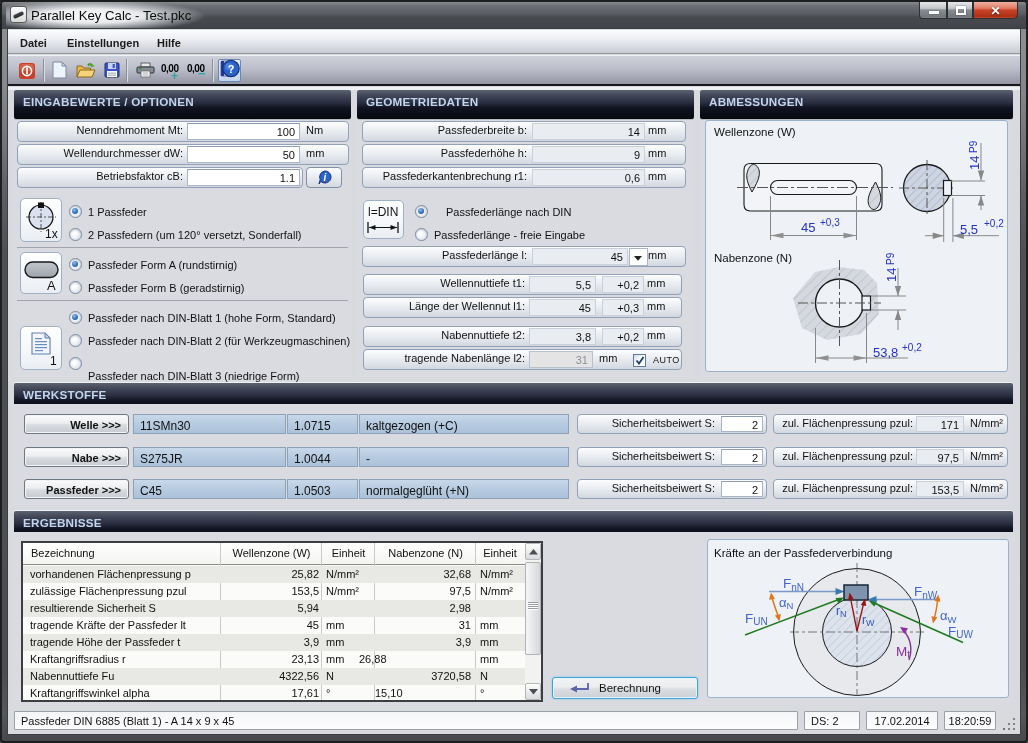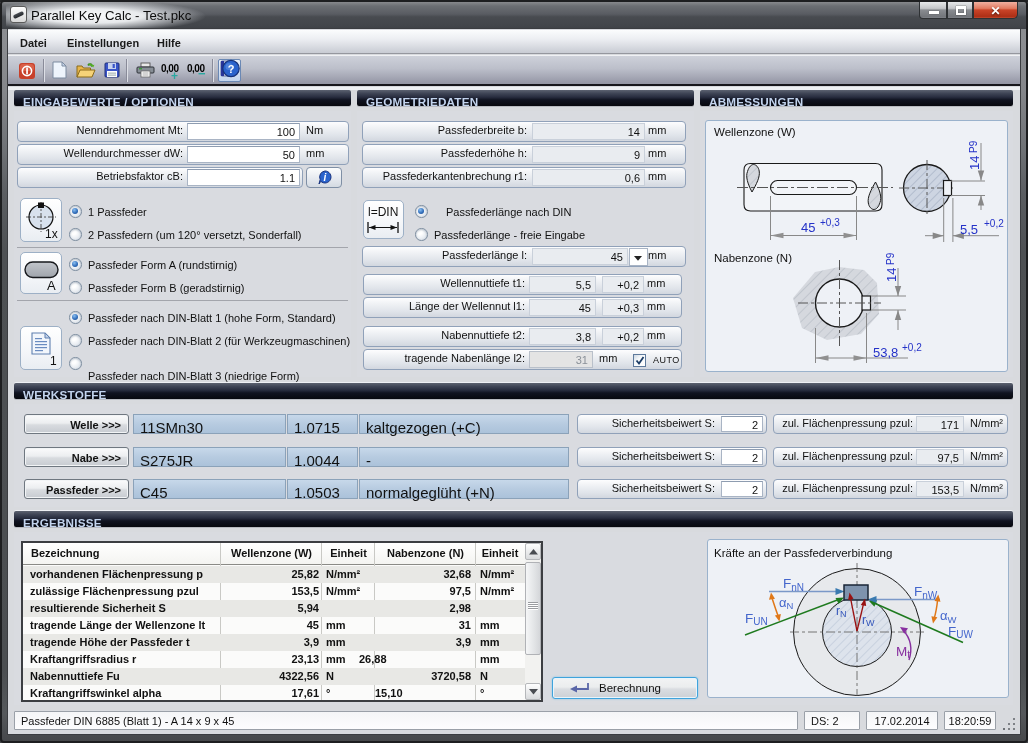--- a/index.html
+++ b/index.html
@@ -27,21 +27,21 @@
 .glyph-max{position:absolute;left:8px;top:4px;width:10px;height:9px;border:2px solid #fff;border-top-width:3px;box-shadow:0 0 1px #222, inset 0 0 1px #222;}
 .glyph-x{position:absolute;left:0;top:2px;width:100%;text-align:center;color:#fff;font-size:12px;font-weight:bold;text-shadow:0 1px 2px rgba(0,0,0,.6);}
 
 #menubar{position:absolute;left:8px;top:30px;width:1012px;height:24px;
 background:linear-gradient(180deg,#fbfcfd 0%,#eceef2 40%,#d7dae0 75%,#c8cbd3 100%);border-bottom:1px solid #95979e;}
 .mitem{position:absolute;top:37px;font-size:11px;color:#1a1a1a;white-space:nowrap;font-weight:bold;}
 #toolbar{position:absolute;left:8px;top:55px;width:1012px;height:31px;
 background:linear-gradient(180deg,#ced1da 0%,#bcbfca 45%,#a2a4b2 80%,#9496a4 100%);border-top:1px solid #f0f1f4;border-bottom:2px solid #17171c;}
 .tsep{position:absolute;top:3px;width:1px;height:23px;background:#898b99;box-shadow:1px 0 0 #dddfe6;}
 
-.shdr{position:absolute;height:16px;border-radius:2px;
+.shdr{position:absolute;height:29px;border-radius:2px;
 background:linear-gradient(180deg,#5c6270 0%,#3e4455 22%,#272c3e 45%,#101320 62%,#07080e 100%);
 box-shadow:0 -1px 0 #eef0f4, 0 1px 0 #b8bac0;text-align:center;}
 .shdr span{position:absolute;left:9px;top:4.5px;font-size:11.7px;font-weight:bold;color:#c3d4ee;letter-spacing:.2px;}
 
 .pbody{position:absolute;background:#d9dbe0;}
 
 .row{position:absolute;height:21px;border:1px solid #90a1b9;border-radius:4px;
 background:linear-gradient(180deg,#fdfdfe 0%,#f0f2f5 30%,#e0e4ea 70%,#d2d7df 100%);}
 .lbl{position:absolute;top:4px;text-align:right;font-size:11px;color:#111;white-space:nowrap;}
 .fld{position:absolute;background:#fff;border:1px solid #a9b4c4;border-top-color:#8e9cb0;text-align:right;font-size:11px;padding:2px 4px 0 2px;height:17px;}
@@ -53,21 +53,21 @@
 .rad.on:after{content:"";position:absolute;left:2.2px;top:2.2px;width:6px;height:6px;border-radius:50%;
 background:radial-gradient(circle at 38% 32%,#7db4ea 8%,#2e6ab8 60%,#1a4680 100%);}
 .rlbl{position:absolute;font-size:11px;color:#111;white-space:nowrap;}
 .iconbox{position:absolute;border:1px solid #9db0c6;border-radius:5px;
 background:linear-gradient(180deg,#ffffff 0%,#f4f6f9 60%,#e9edf2 100%);}
 .sep{position:absolute;height:1px;background:#a3a5ac;}
 
 .wbtn2{position:absolute;height:20px;border:1px solid #6f7780;border-radius:3px;
 background:linear-gradient(180deg,#fbfbfc 0%,#eceef0 45%,#d8dbdf 55%,#c7cbd1 100%);
 box-shadow:inset 0 0 0 1px #f2f4f6;text-align:right;font-weight:bold;font-size:11px;padding:4px 7px 0 0;}
-.bluf{position:absolute;height:20px;border:1px solid #8ba2b9;background:linear-gradient(180deg,#c7d8ea 0%,#b7cbe0 50%,#abc2da 100%);font-size:15px;padding:4px 0 0 6px;white-space:nowrap;}
+.bluf{position:absolute;height:20px;border:1px solid #8ba2b9;background:linear-gradient(180deg,#c7d8ea 0%,#b7cbe0 50%,#abc2da 100%);font-size:12px;padding:4px 0 0 6px;white-space:nowrap;}
 
 .trow{position:absolute;left:2px;width:503px;height:17px;}
 .tcell{position:absolute;top:3px;font-size:11px;white-space:nowrap;}
 
 .stf{position:absolute;top:711px;height:19px;background:linear-gradient(180deg,#f4f5f7 0%,#fdfdfe 100%);border:1px solid #9aa0a8;border-radius:1px;font-size:11px;padding-top:3px;}
 svg{position:absolute;overflow:visible;}
 .dim{fill:#2432c8;font-size:13px;}
 .dims{fill:#2432c8;font-size:10px;}
 </style></head>
 <body>
@@ -412,21 +412,21 @@
 <div class="ffld" style="left:916px;top:481px;width:48px;height:16px;">153,5</div>
 <div class="unit" style="left:970px;top:482px;">N/mm²</div>
 </div>
 <div id="ergebnisse">
 <div class="shdr" style="left:14px;top:511px;width:999px;">
       <span>ERGEBNISSE</span>
     </div>
 <div class="pbody" style="left:14px;top:532px;width:999px;height:173px;"></div>
 
 <div class="abs" style="left:21px;top:541px;width:522px;height:161px;background:#fbfbfa;border:2px solid #3c3e42;"></div>
-<div id="tbl" class="abs" style="left:23px;top:543px;width:518px;height:157px;overflow:hidden;font-weight:bold;">
+<div id="tbl" class="abs" style="left:23px;top:543px;width:518px;height:157px;overflow:hidden;">
 
   <div class="abs" style="left:0;top:0;width:503px;height:22px;background:linear-gradient(180deg,#ffffff,#f4f4f1);border-bottom:1px solid #8a8a86;"></div>
   <div class="tcell" style="left:8px;top:4px;">Bezeichnung</div>
   <div class="tcell" style="left:198px;top:4px;width:101px;text-align:center;">Wellenzone (W)</div>
   <div class="tcell" style="left:299px;top:4px;width:53px;text-align:center;">Einheit</div>
   <div class="tcell" style="left:352px;top:4px;width:101px;text-align:center;">Nabenzone (N)</div>
   <div class="tcell" style="left:453px;top:4px;width:48px;text-align:center;">Einheit</div>
 
   <div class="abs" style="left:197px;top:0;width:1px;height:157px;background:#c9c9c5;"></div>
   <div class="abs" style="left:298px;top:0;width:1px;height:157px;background:#c9c9c5;"></div>
@@ -444,21 +444,21 @@
   <div class="tcell" style="left:352px;top:25px;width:96px;text-align:right;">32,68</div>
   <div class="tcell" style="left:457px;top:25px;">N/mm²</div>
   <div class="tcell" style="left:7px;top:42px;">zulässige Flächenpressung pzul</div>
   <div class="tcell" style="left:200px;top:42px;width:96px;text-align:right;">153,5</div>
   <div class="tcell" style="left:303px;top:42px;">N/mm²</div>
   <div class="tcell" style="left:352px;top:42px;width:96px;text-align:right;">97,5</div>
   <div class="tcell" style="left:457px;top:42px;">N/mm²</div>
   <div class="tcell" style="left:7px;top:59px;">resultierende Sicherheit S</div>
   <div class="tcell" style="left:200px;top:59px;width:96px;text-align:right;">5,94</div>
   <div class="tcell" style="left:352px;top:59px;width:96px;text-align:right;">2,98</div>
-  <div class="tcell" style="left:7px;top:76px;">tragende Länge der Wellenzone lt</div>
+  <div class="tcell" style="left:7px;top:76px;">tragende Kräfte der Passfeder lt</div>
   <div class="tcell" style="left:200px;top:76px;width:96px;text-align:right;">45</div>
   <div class="tcell" style="left:303px;top:76px;">mm</div>
   <div class="tcell" style="left:352px;top:76px;width:96px;text-align:right;">31</div>
   <div class="tcell" style="left:457px;top:76px;">mm</div>
   <div class="tcell" style="left:7px;top:93px;">tragende Höhe der Passfeder t</div>
   <div class="tcell" style="left:200px;top:93px;width:96px;text-align:right;">3,9</div>
   <div class="tcell" style="left:303px;top:93px;">mm</div>
   <div class="tcell" style="left:352px;top:93px;width:96px;text-align:right;">3,9</div>
   <div class="tcell" style="left:457px;top:93px;">mm</div>
   <div class="tcell" style="left:7px;top:110px;">Kraftangriffsradius r</div>

